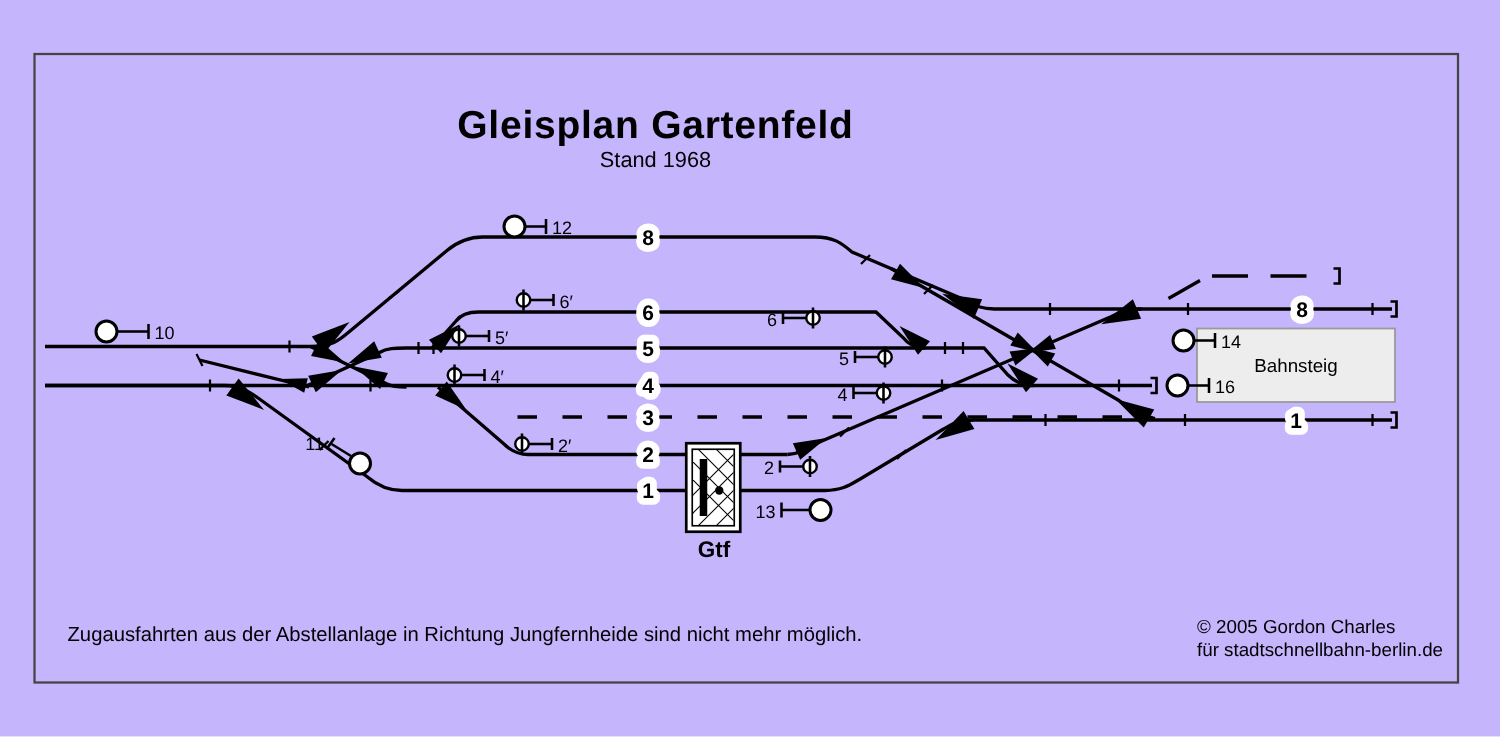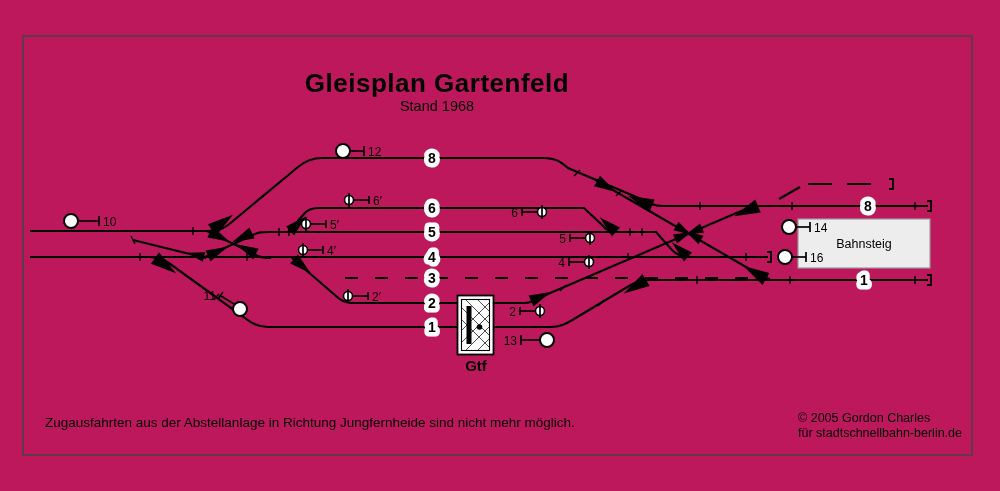--- a/index.html
+++ b/index.html
@@ -1,16 +1,16 @@
 <!DOCTYPE html>
 <html><head>
 <meta charset="utf-8">
 <style>
   html,body{margin:0;padding:0;background:#fff;}
-  .canvas{position:relative;width:1000px;height:491px;background:#be185d;overflow:hidden;}
+  .canvas{position:relative;width:1000px;height:491px;background:#c4b5fd;overflow:hidden;}
   svg{position:absolute;left:0;top:0;}
   svg text{font-family:"Liberation Sans","DejaVu Sans",sans-serif;fill:#000;}
   .track{stroke:#000;stroke-width:2.2;fill:none;}
   .dash3{stroke:#000;stroke-width:2.2;fill:none;stroke-dasharray:13 17;}
   .dashrem{stroke:#000;stroke-width:2.2;fill:none;stroke-dasharray:24 15;}
   .tick{stroke:#000;stroke-width:1.5;}
   .endmark{stroke:#000;stroke-width:1.8;fill:none;}
   .wedge{fill:#000;stroke:none;}
   .sighead{stroke:#000;stroke-width:2;fill:#fff;}
   .dwarfhead{stroke:#000;stroke-width:1.6;fill:#fff;}

